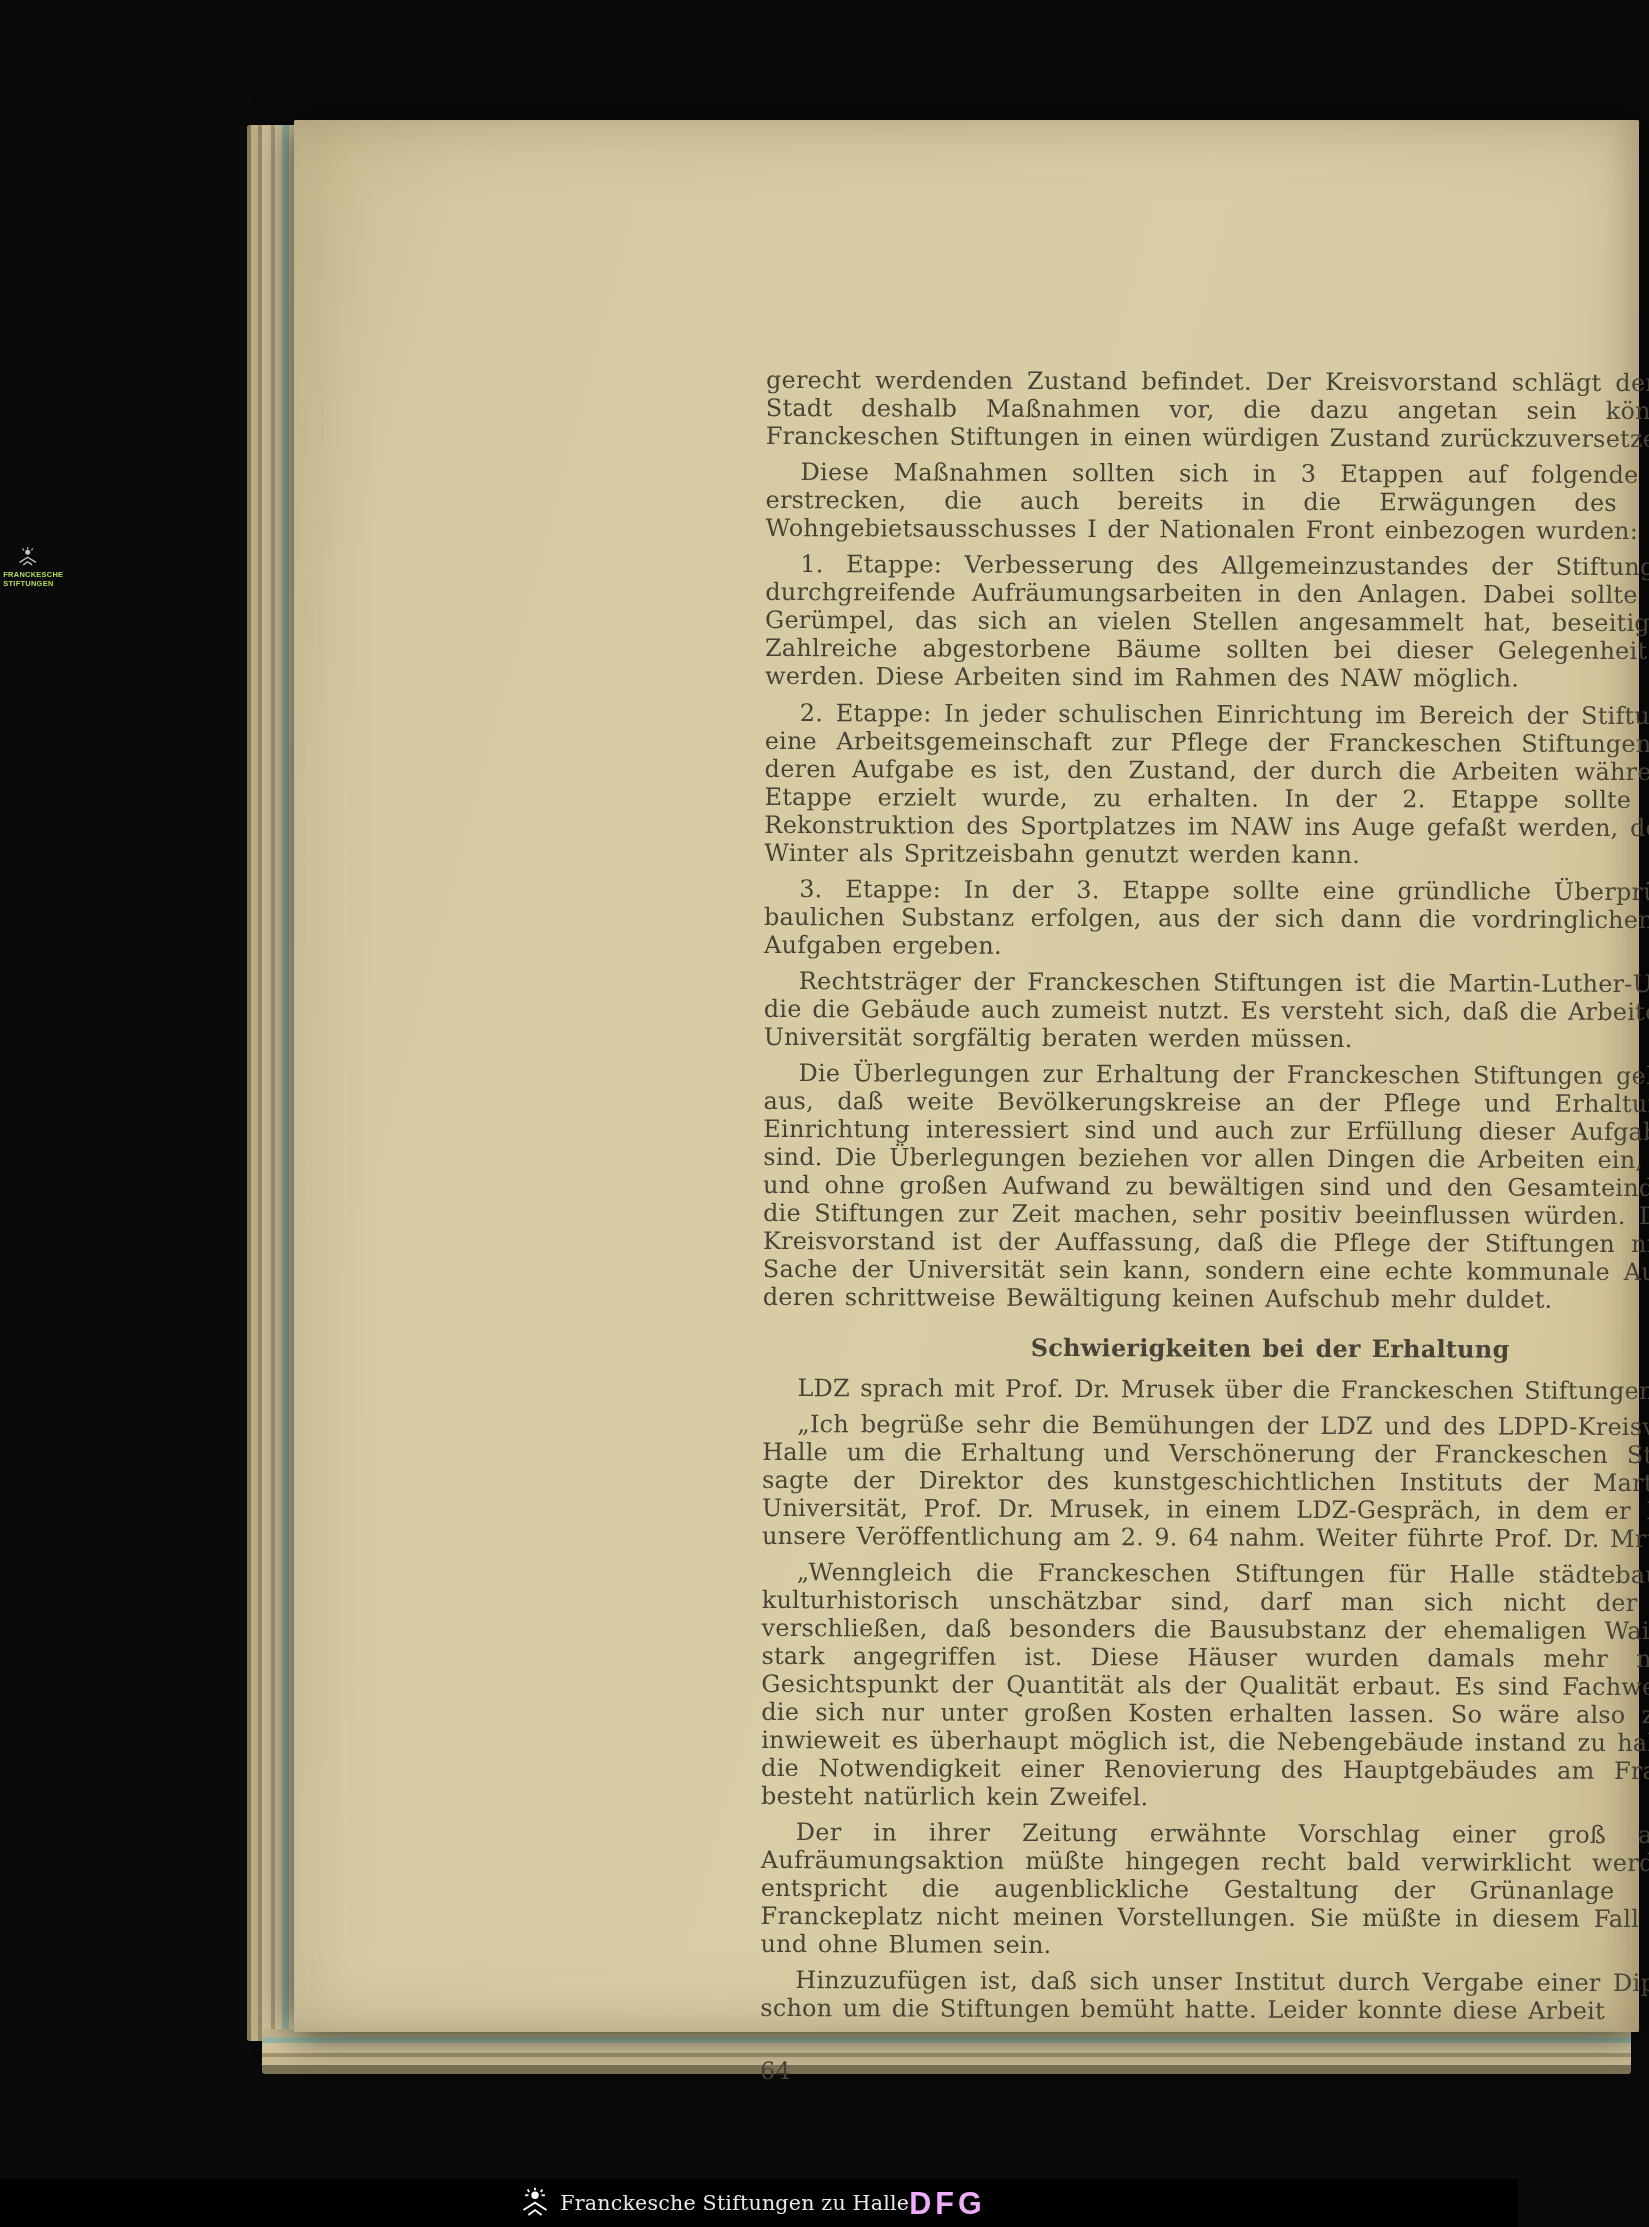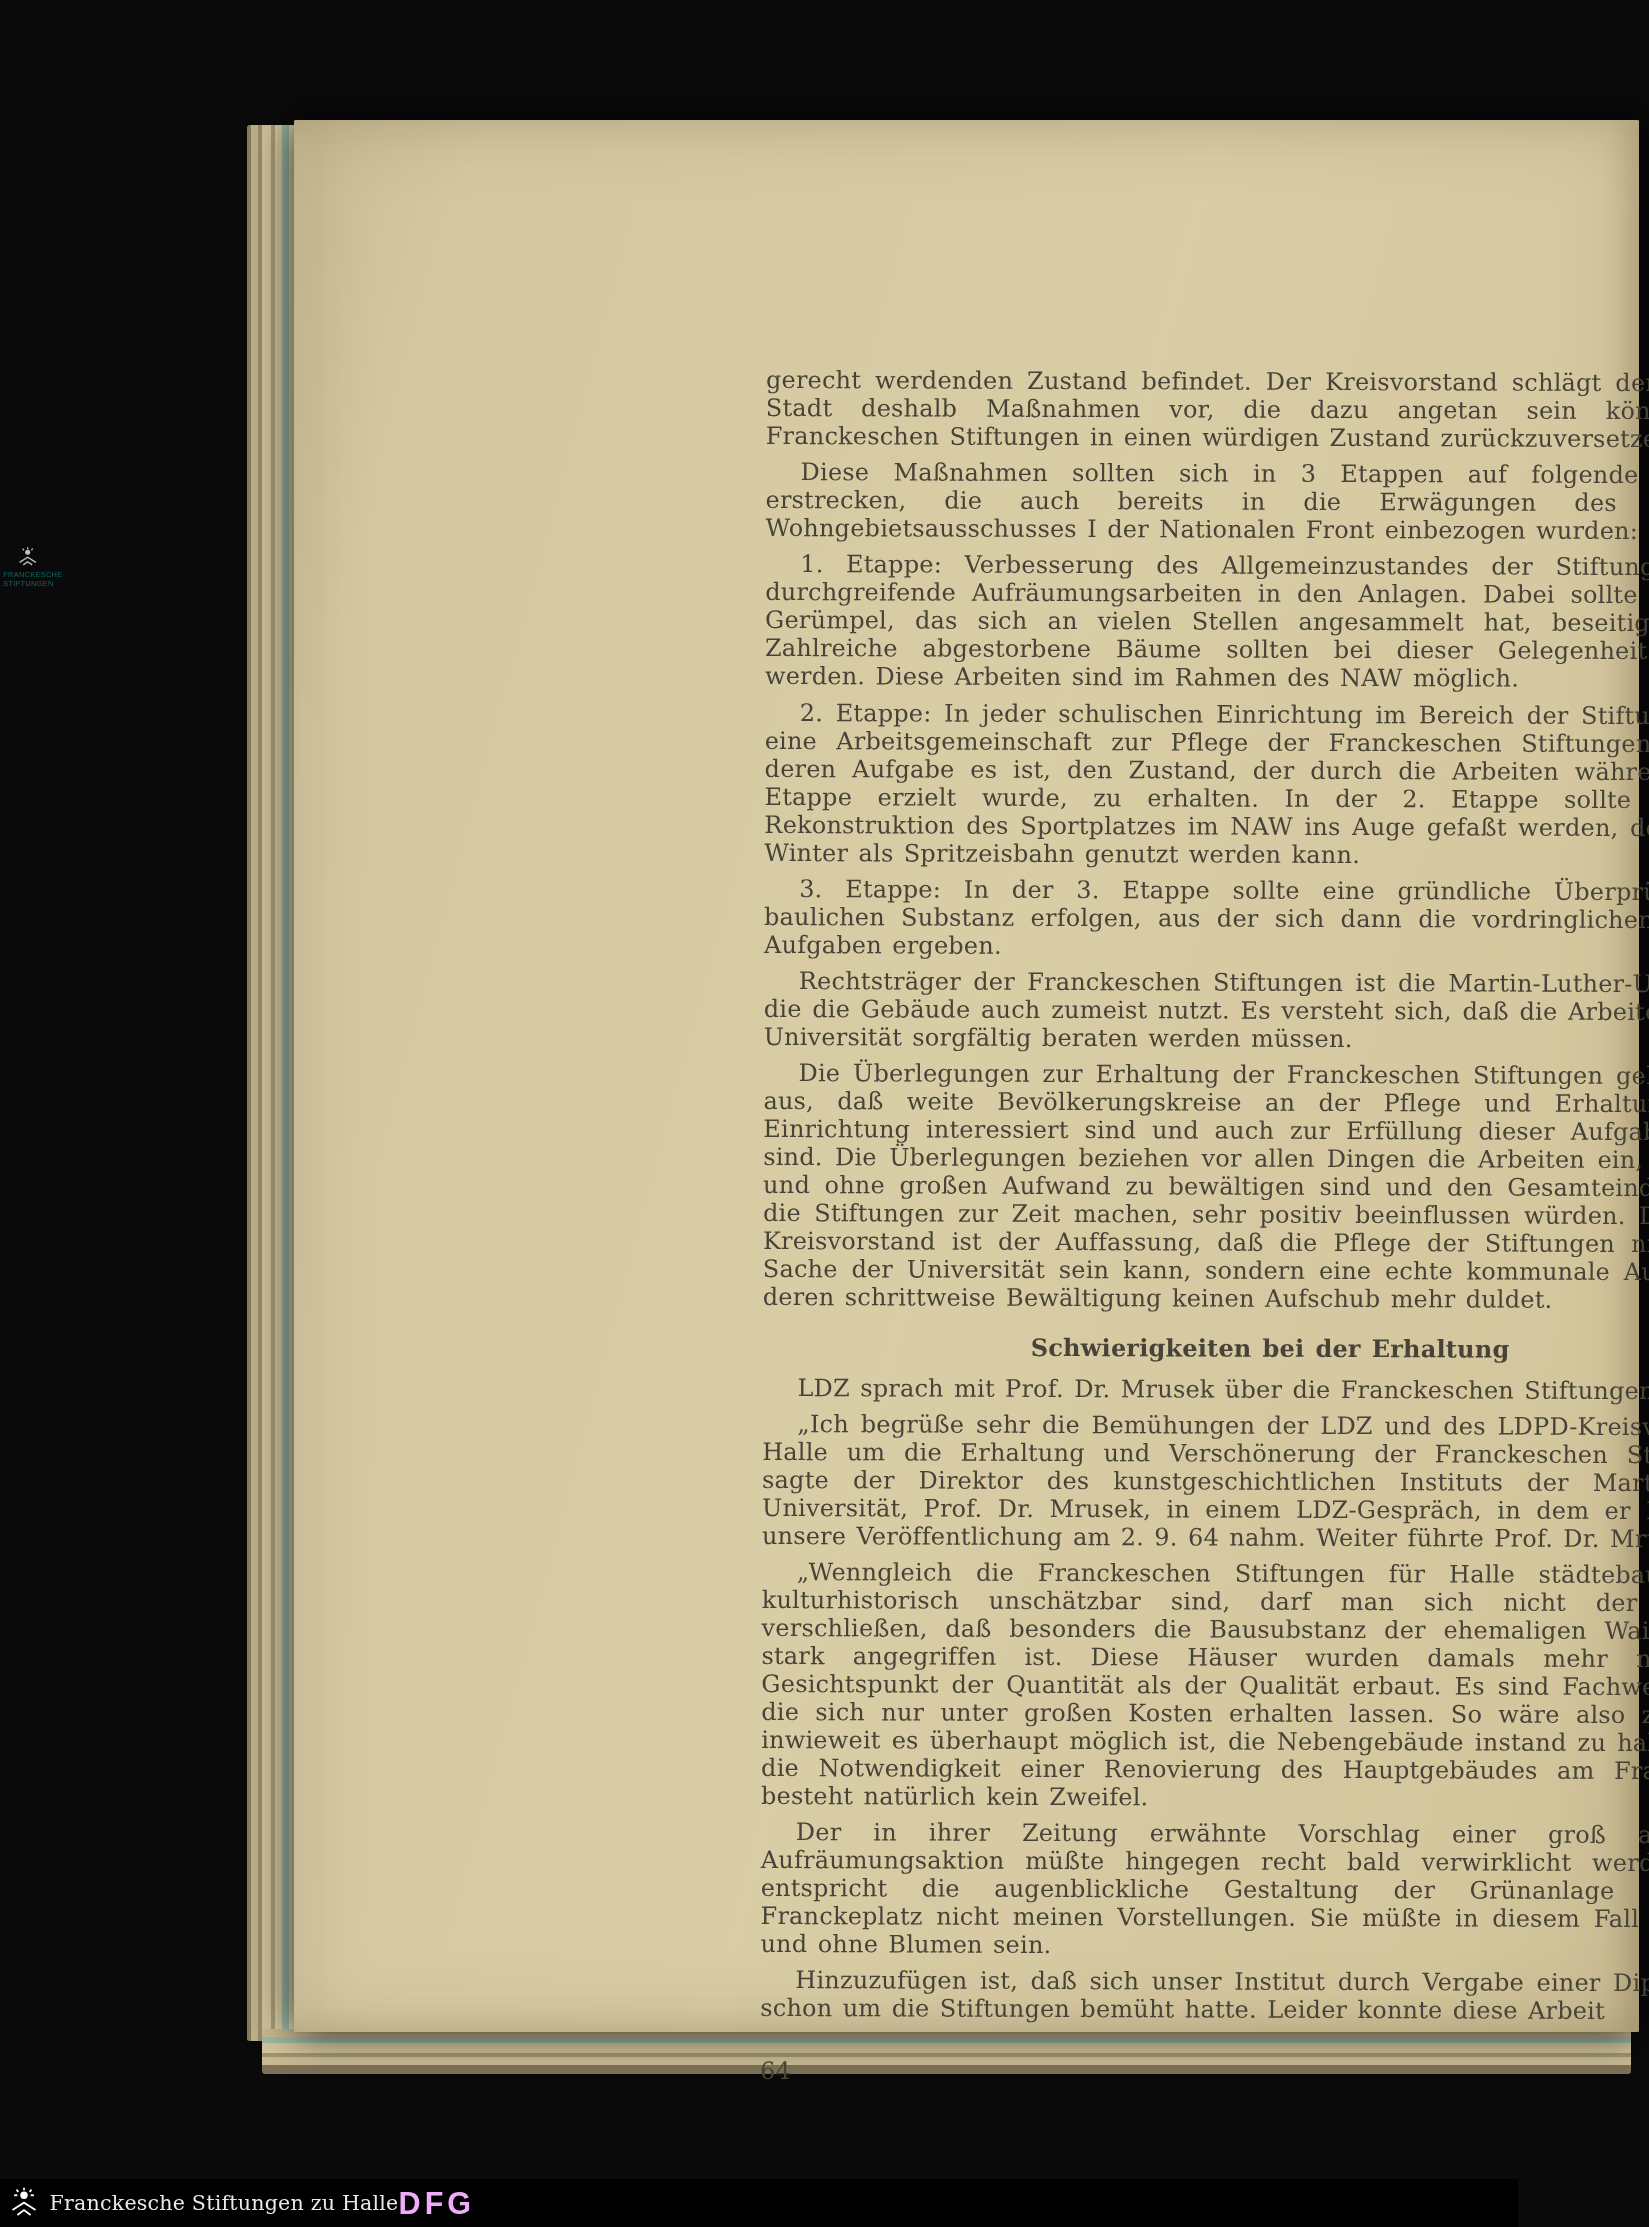--- a/index.html
+++ b/index.html
@@ -101,22 +101,23 @@
     text-align: left;
   }
 
   
   .side-mark {
     position: absolute;
     left: 3.3px;
     top: 546px;
     width: 48px;
     text-align: center;
-    color: #0f766e;
+    color: #bef264;
     opacity: 0.9;
+    font-weight: bold;
   }
   .side-mark .mark-text {
     font-family: "Liberation Sans", sans-serif;
     font-size: 7.4px;
     line-height: 9px;
     letter-spacing: 0.3px;
     text-transform: uppercase;
     margin-top: 2.5px;
     white-space: normal;
   }
@@ -124,21 +125,21 @@
   
   .footer {
     position: absolute;
     left: 0;
     bottom: 0;
     width: 1518px;
     height: 48px;
     background: #000000;
     display: flex;
     align-items: center;
-    justify-content: flex-start;
+    justify-content: center;
     box-sizing: border-box;
     padding: 0 21.4px 0 10px;
   }
   .footer-left {
     display: flex;
     align-items: center;
     gap: 11.5px;
   }
   .footer-label {
     color: #e9e9e9;

